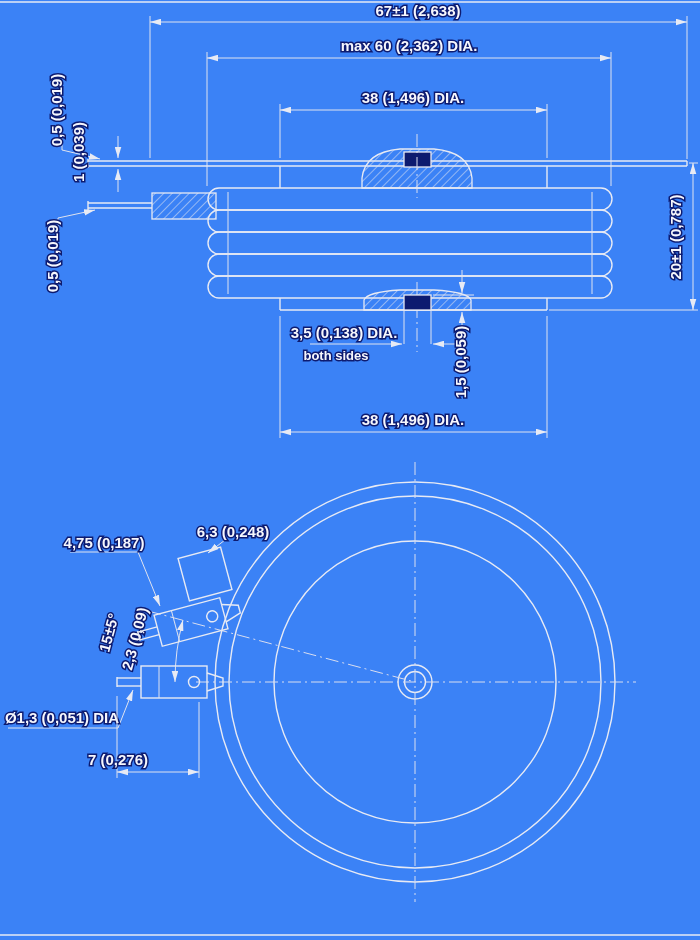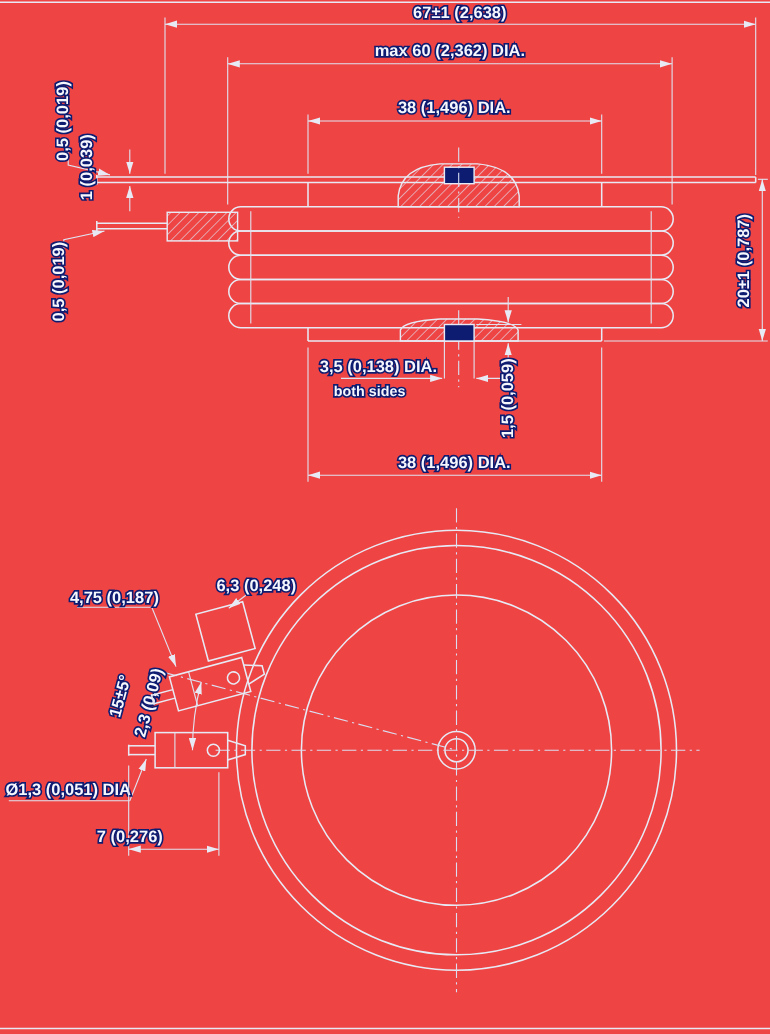--- a/index.html
+++ b/index.html
@@ -1,16 +1,16 @@
 <!DOCTYPE html>
 <html><head>
 <meta charset="utf-8">
 <style>
   html,body{margin:0;padding:0;background:#0d1b70;}
-  .canvas{width:700px;height:940px;position:relative;background:#ef4444;overflow:hidden;}
+  .canvas{width:700px;height:940px;position:relative;background:#3b82f6;overflow:hidden;}
   svg{display:block;}
   .ln{stroke:#e7eaf4;stroke-width:1.4;fill:none;}
   .thin{stroke:#dfe3f0;stroke-width:1;fill:none;}
   .dim{stroke:#dfe3f0;stroke-width:1;fill:none;}
   .cl{stroke:#d9def0;stroke-width:1;fill:none;stroke-dasharray:13 4 2 4;}
   .hatched{fill:url(#hatch);stroke:#e7eaf4;stroke-width:1.3;}
   .mask{fill:#0d1b70;stroke:#e7eaf4;stroke-width:1.3;}
   .txt{fill:#f6f7fd;font:bold 15px "Liberation Sans", sans-serif;text-anchor:middle;
        paint-order:stroke;stroke:#0d1b70;stroke-width:3px;}
   .txt-sm{font:bold 13px "Liberation Sans", sans-serif;}

